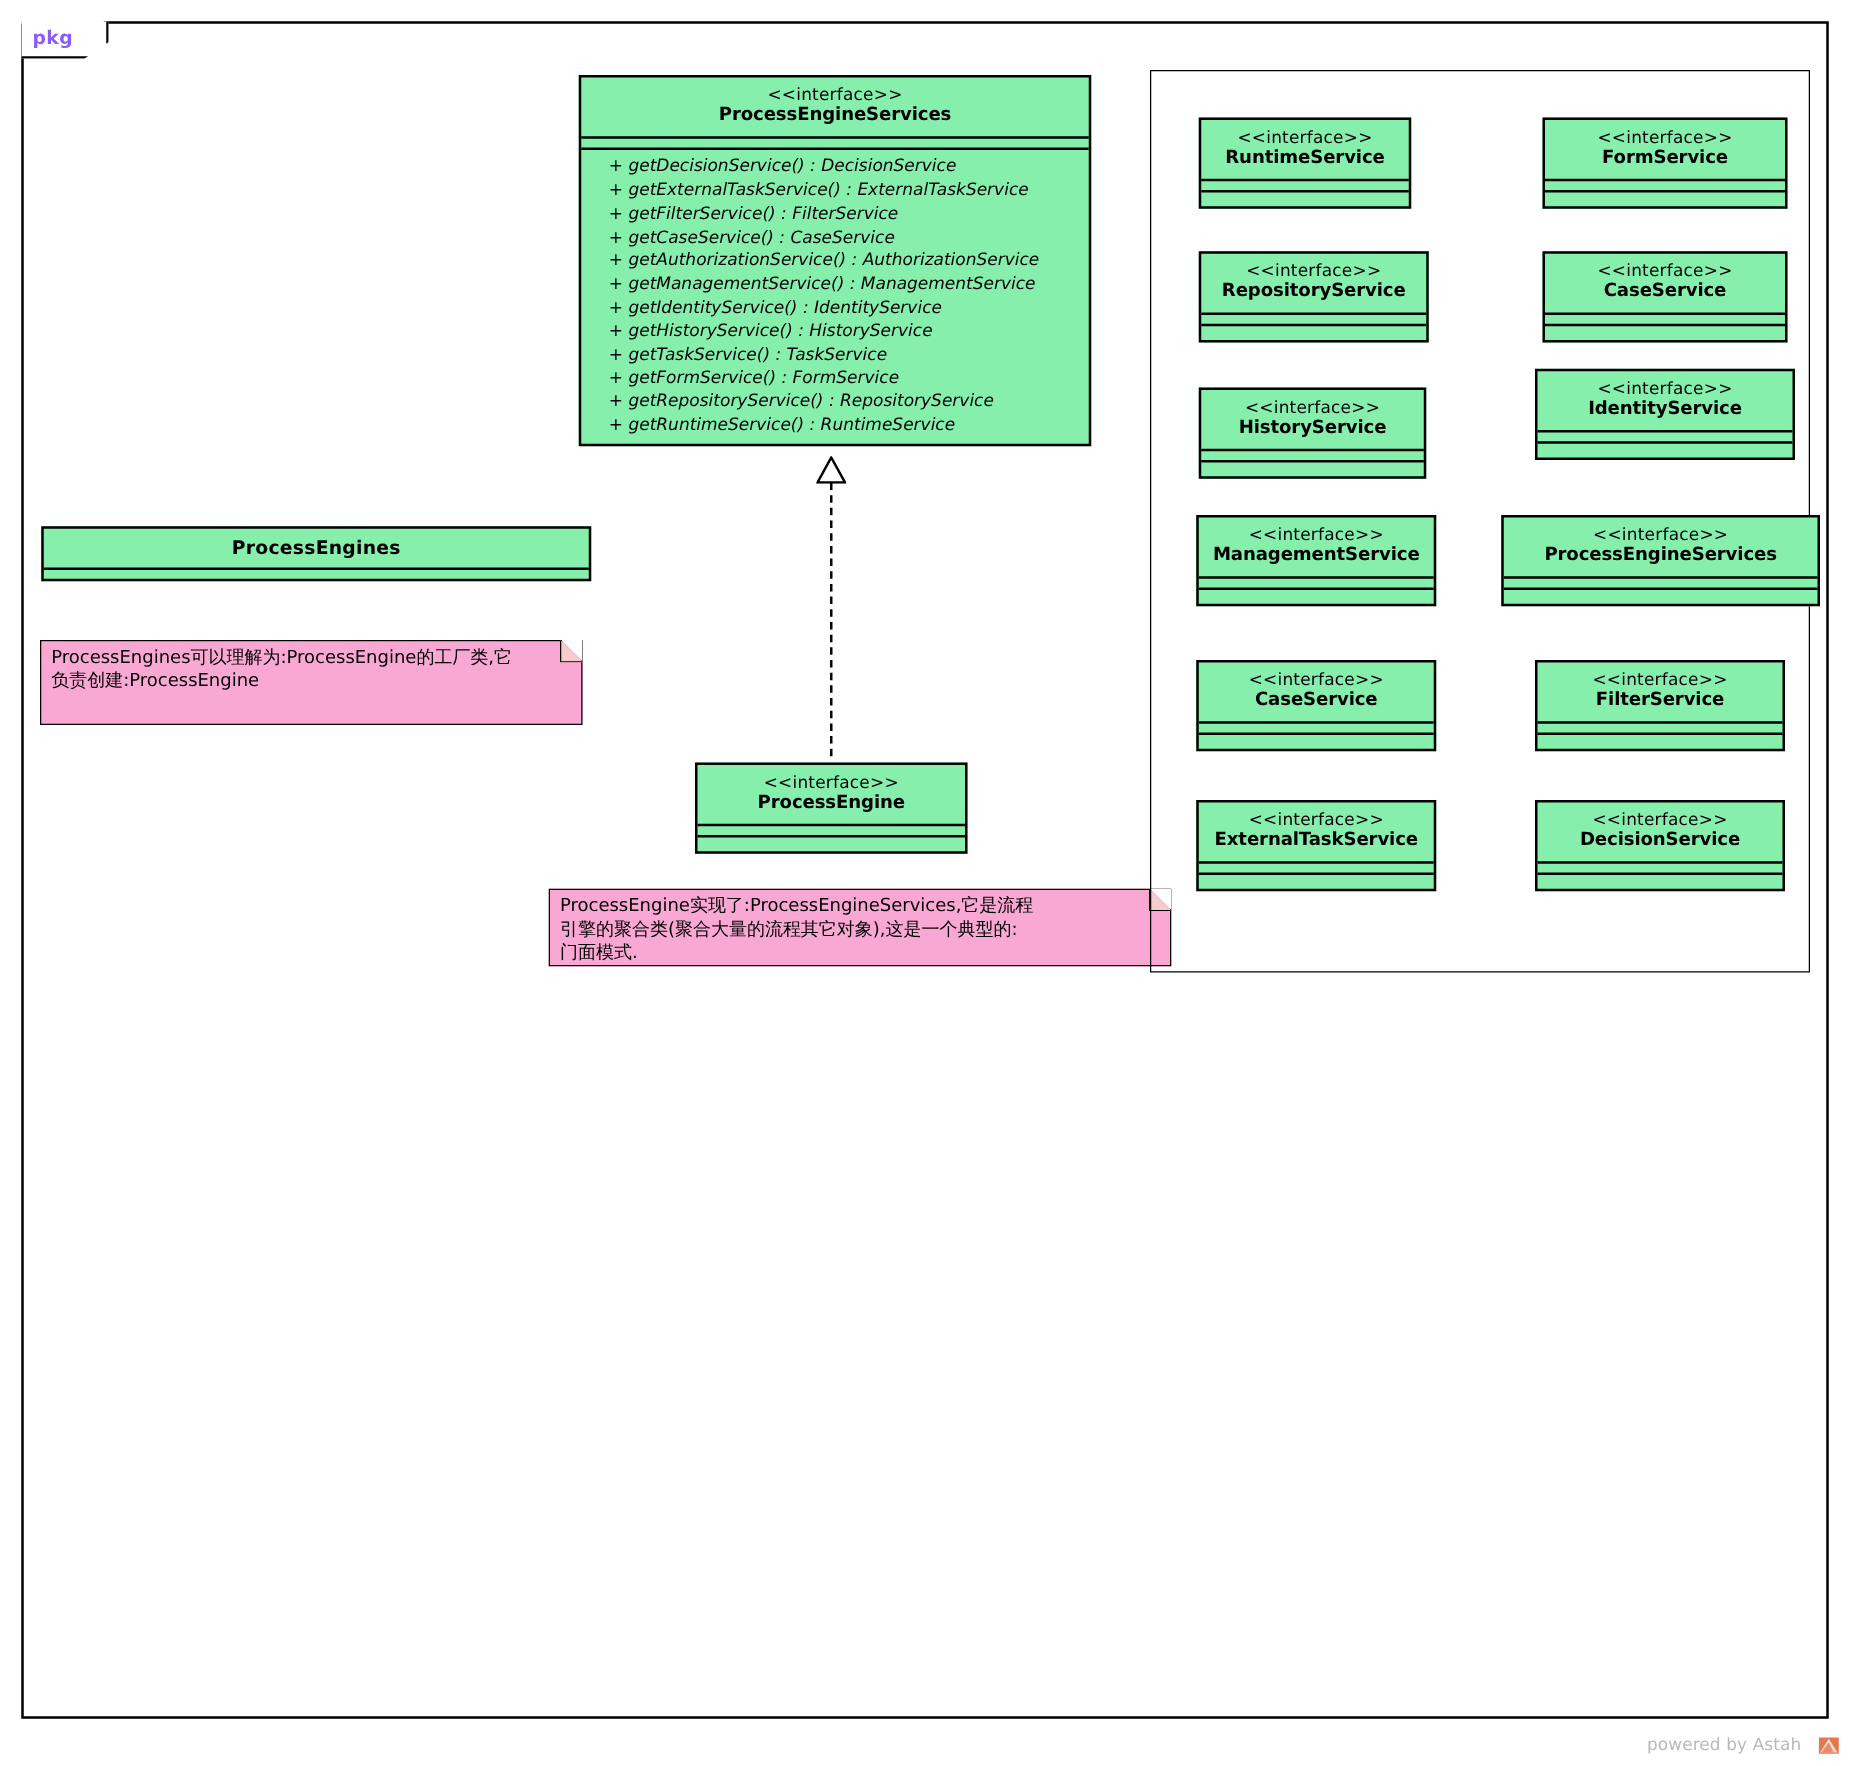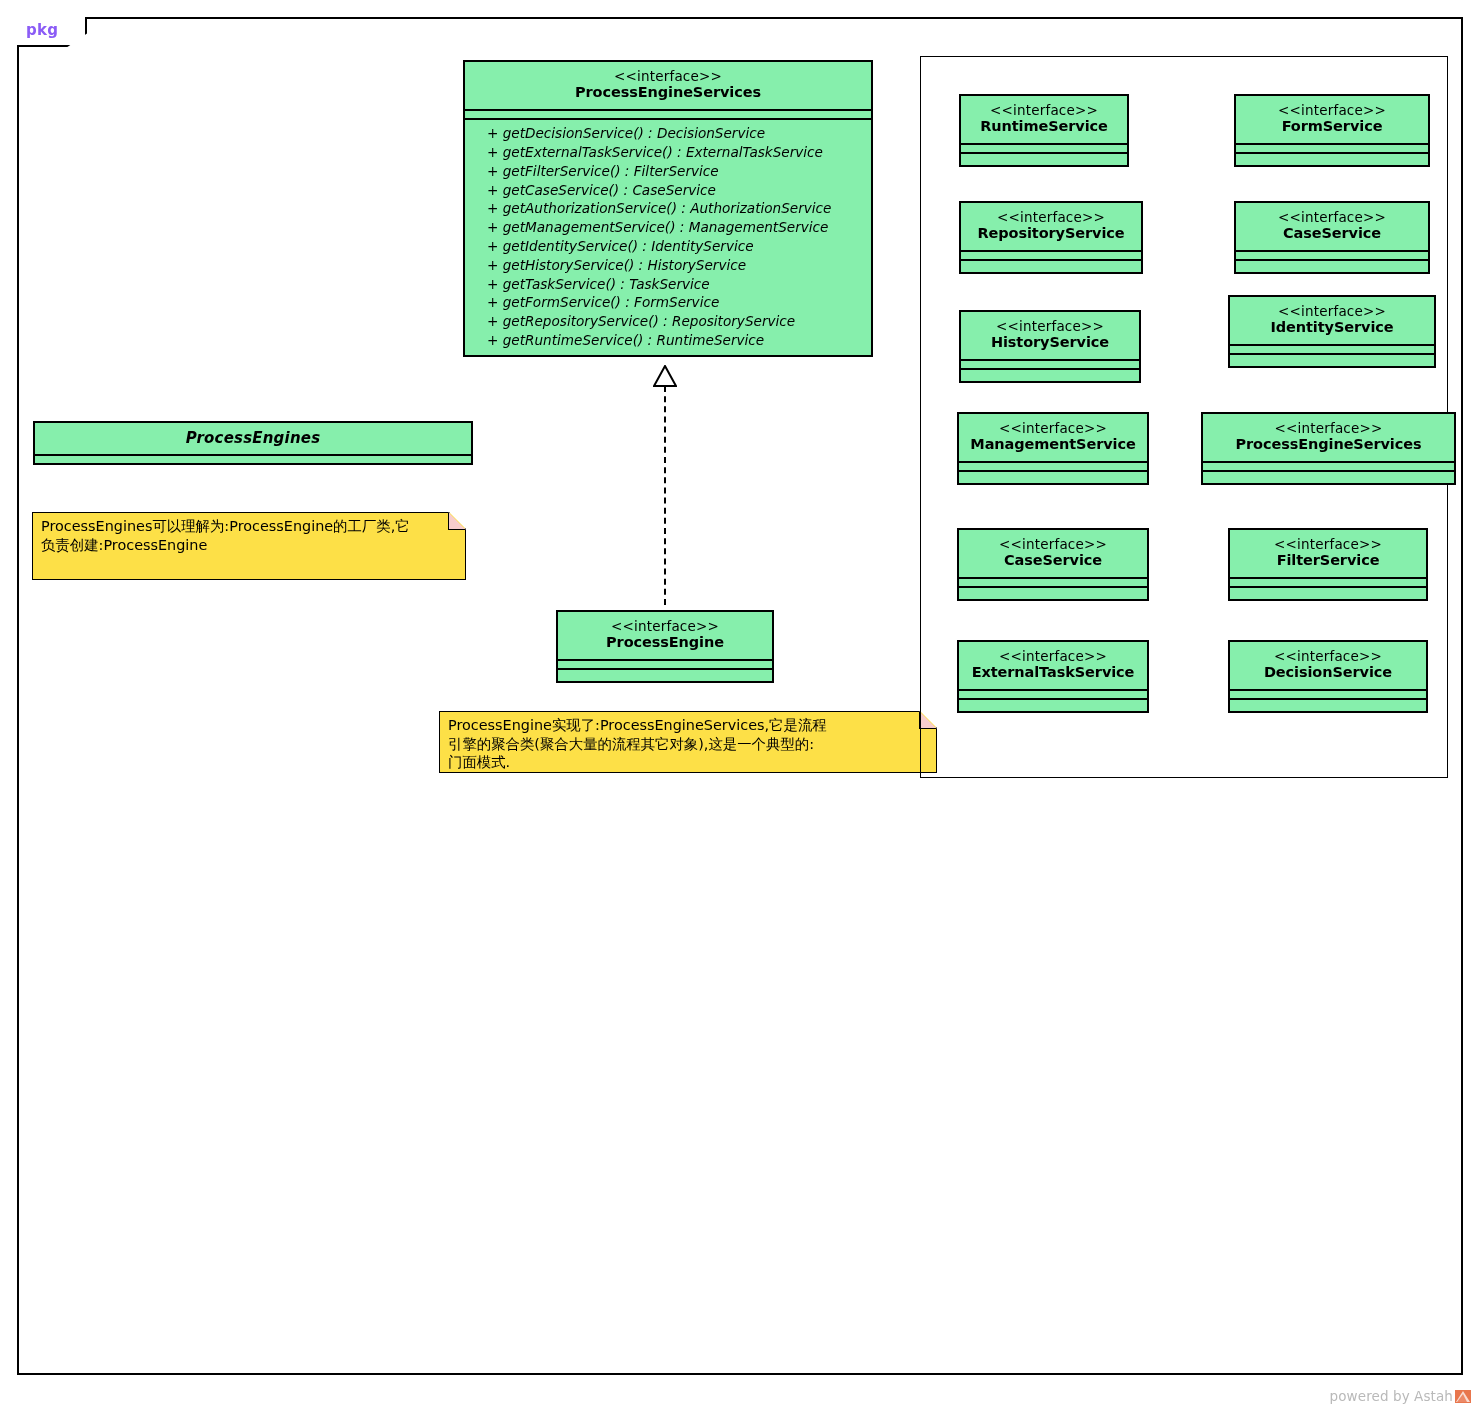--- a/index.html
+++ b/index.html
@@ -79,21 +79,20 @@
     letter-spacing: 0.2px;
   }
   .cls-name {
     display: block;
     font-size: 14.5px;
     font-weight: bold;
     color: #000000;
     letter-spacing: -0.1px;
   }
   .cls-name.italic {
-    font-style: italic;
     font-size: 15px;
     letter-spacing: 0.2px;
   }
   .compartment {
     border-top: 2px solid #000000;
     box-sizing: border-box;
   }
   .compartment.empty-thin {
     height: 9px;
   }
@@ -114,21 +113,21 @@
   .op.plain {
     font-style: normal;
     font-size: 14px;
     line-height: 1.48;
   }
   .op .vis { font-style: normal; }
 
   
   .uml-note {
     position: absolute;
-    background: #fde047;
+    background: #f9a8d4;
     border: 1px solid #000000;
     box-sizing: border-box;
     padding: 4px 8px 6px 8px;
   }
   .uml-note .fold {
     position: absolute;
     top: -1px;
     right: -1px;
     width: 17px;
     height: 17px;
@@ -185,21 +184,21 @@
     height: 22px;
   }
 
   
   #watermark {
     position: absolute;
     right: 10px;
     bottom: 9px;
     display: flex;
     align-items: center;
-    gap: 2px;
+    gap: 14px;
   }
   #watermark .wm-text {
     font-size: 13.5px;
     color: #b9b9b9;
     letter-spacing: 0.1px;
   }
   #watermark .wm-logo {
     width: 17px;
     height: 15px;
     display: inline-block;

